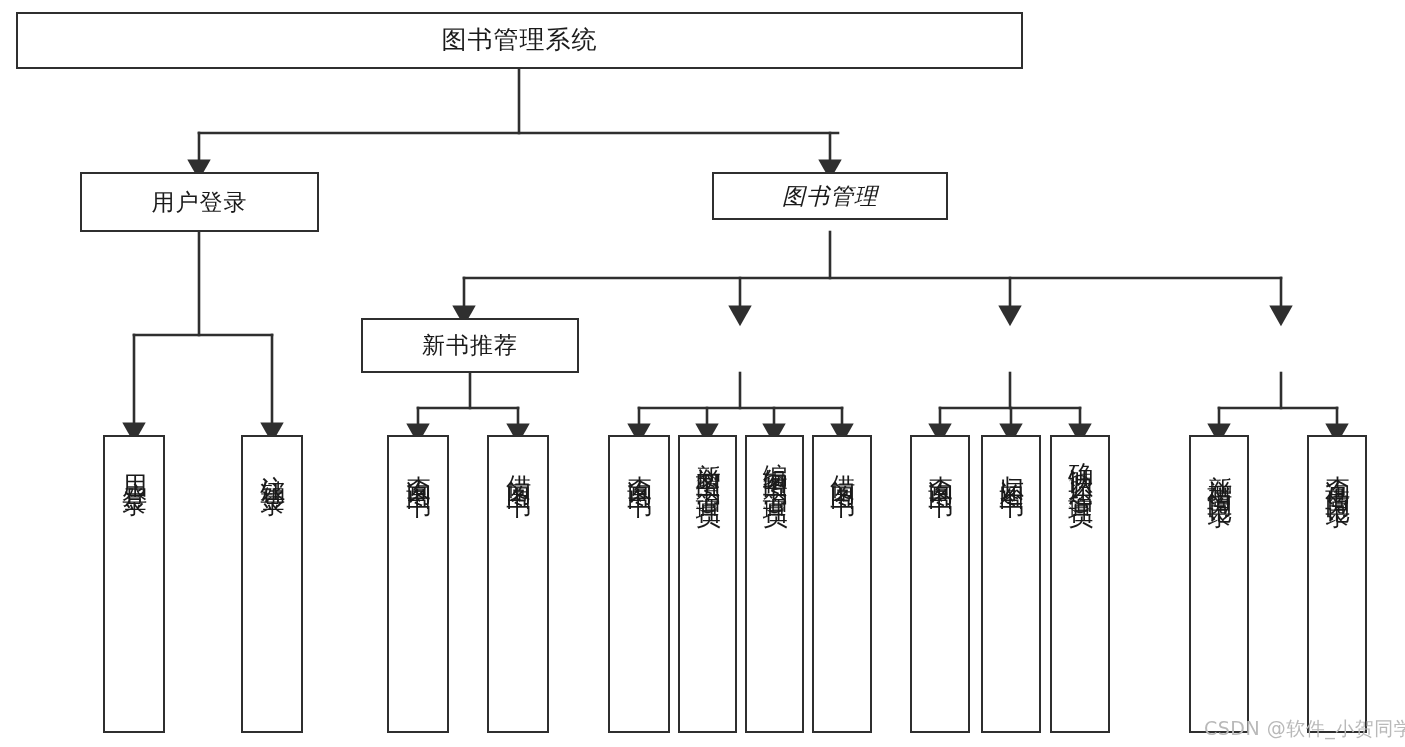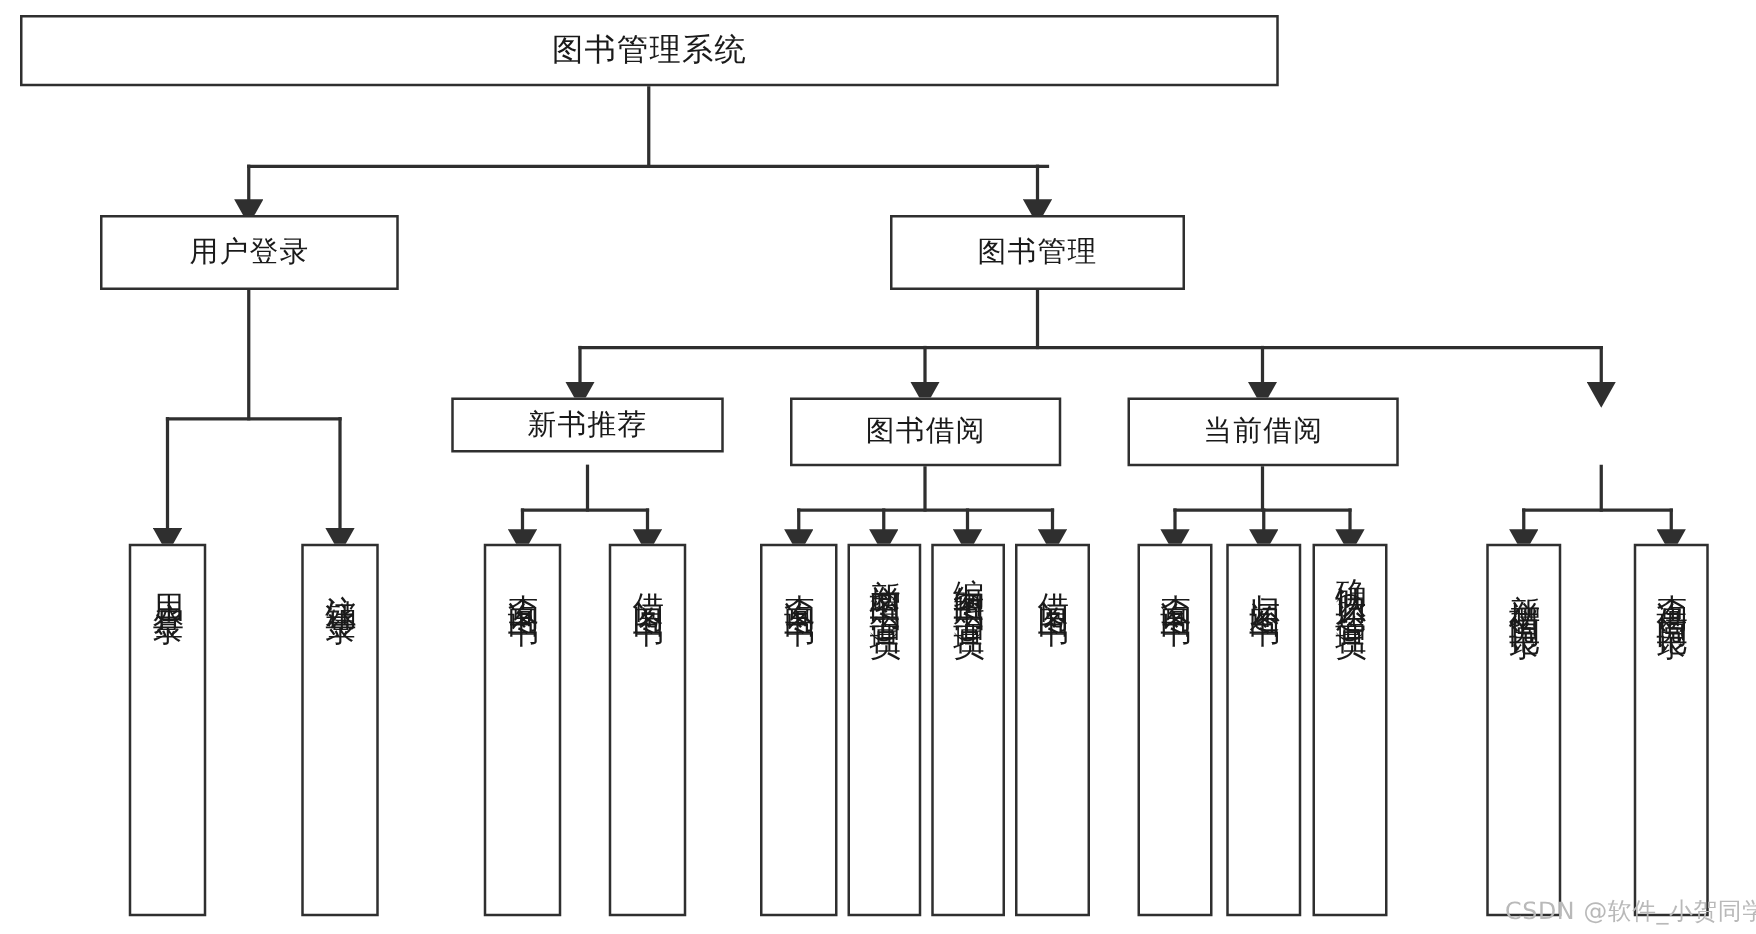--- a/index.html
+++ b/index.html
@@ -130,32 +130,26 @@
     </g>
   </svg>
 
   <div class="node lvl-root" style="left:16px; top:12px; width:1007px; height:57px;">
     <span class="node-label">图书管理系统</span>
   </div>
 
   <div class="node lvl-mid" style="left:80px; top:172px; width:239px; height:60px;">
     <span class="node-label">用户登录</span>
   </div>
-  <div class="node lvl-mid" style="left:712px; top:172px; width:236px; height:60px;">
+  <div class="node lvl-mid" style="left:712px; top:172px; width:236px; height:48px;font-style:italic;">
     <span class="node-label">图书管理</span>
   </div>
 
-  <div class="node lvl-mid" style="left:361px; top:318px; width:218px; height:44px;">
+  <div class="node lvl-mid" style="left:361px; top:318px; width:218px; height:55px;">
     <span class="node-label">新书推荐</span>
-  </div>
-  <div class="node lvl-mid" style="left:632px; top:318px; width:217px; height:55px;">
-    <span class="node-label">图书借阅</span>
-  </div>
-  <div class="node lvl-mid" style="left:902px; top:318px; width:217px; height:55px;">
-    <span class="node-label">当前借阅</span>
   </div>
 
   <div class="node leaf" style="left:103px; top:435px; width:62px; height:298px;">
     <span class="node-label">用户登录</span>
   </div>
   <div class="node leaf" style="left:241px; top:435px; width:62px; height:298px;">
     <span class="node-label">注销登录</span>
   </div>
   <div class="node leaf" style="left:387px; top:435px; width:62px; height:298px;">
     <span class="node-label">查询图书</span>

